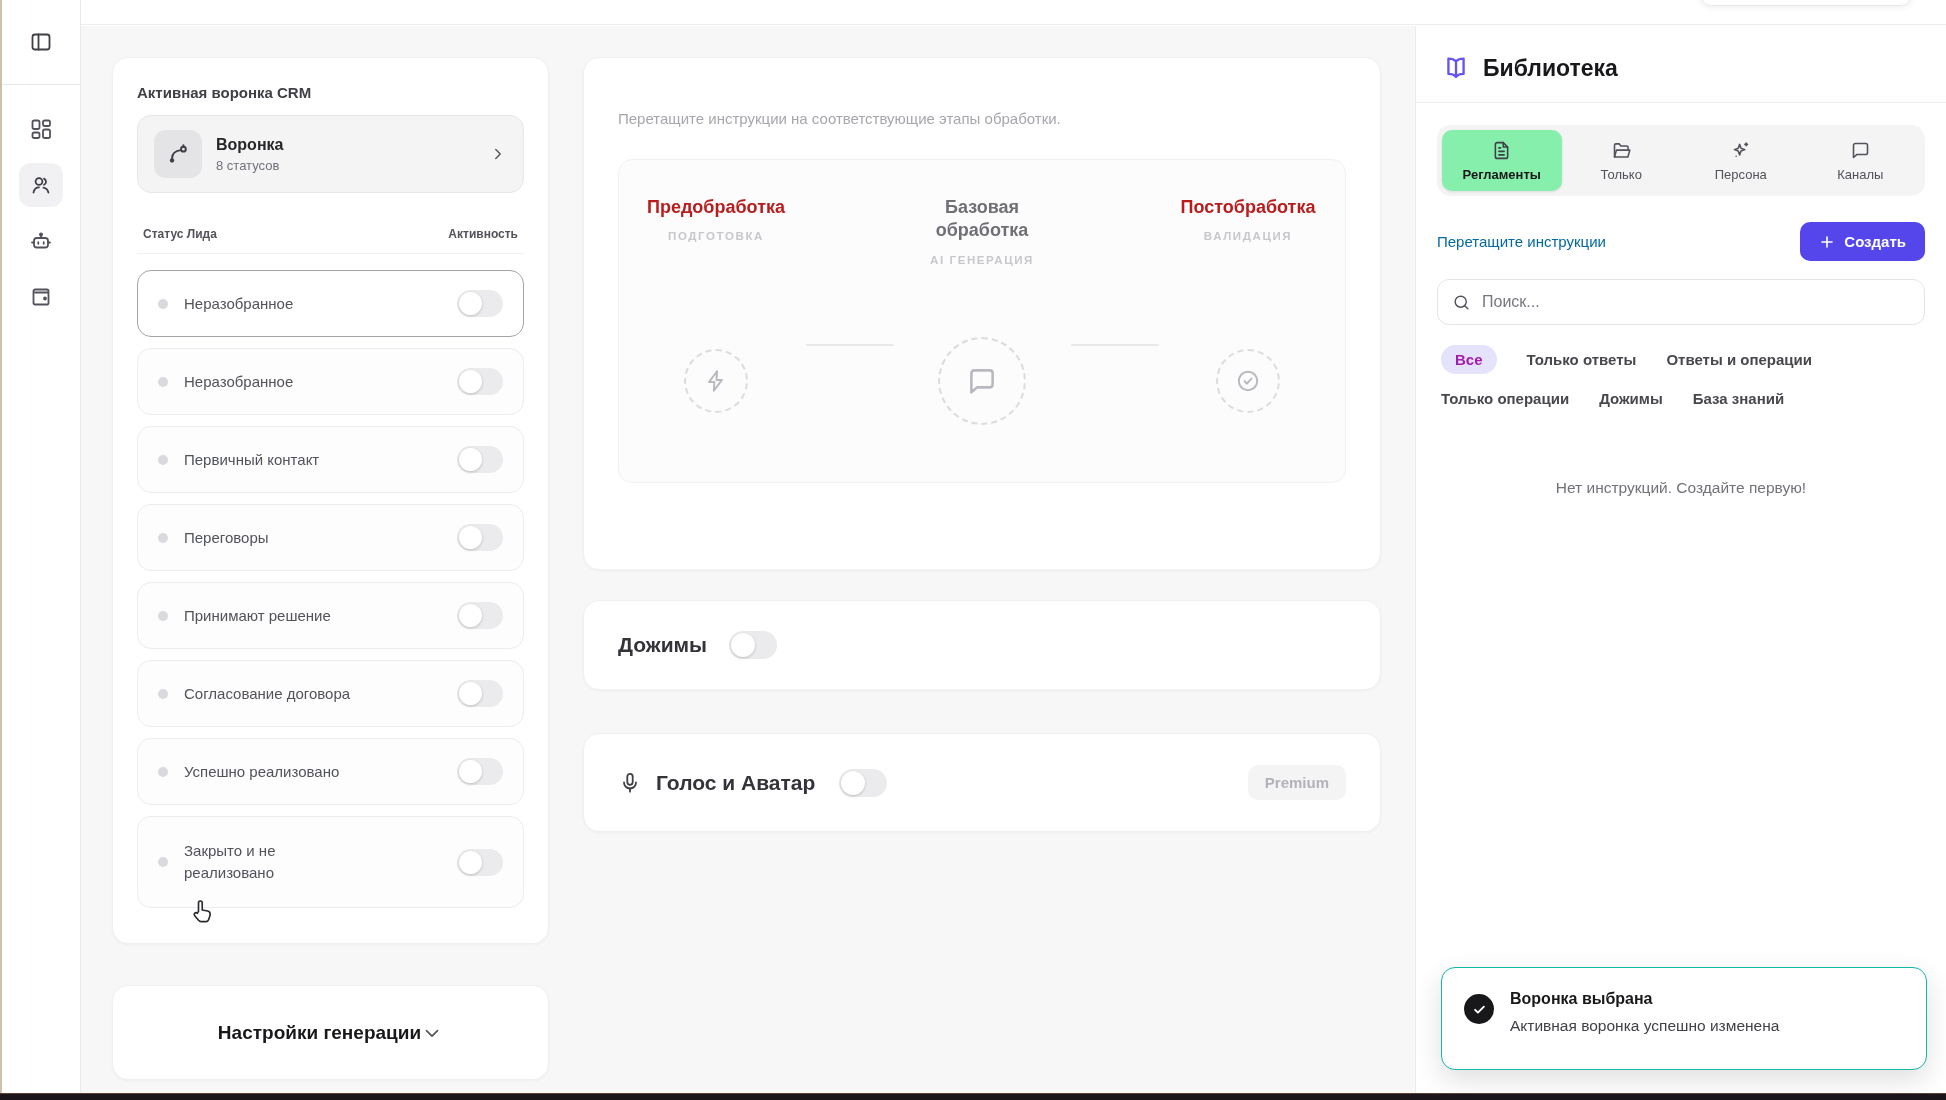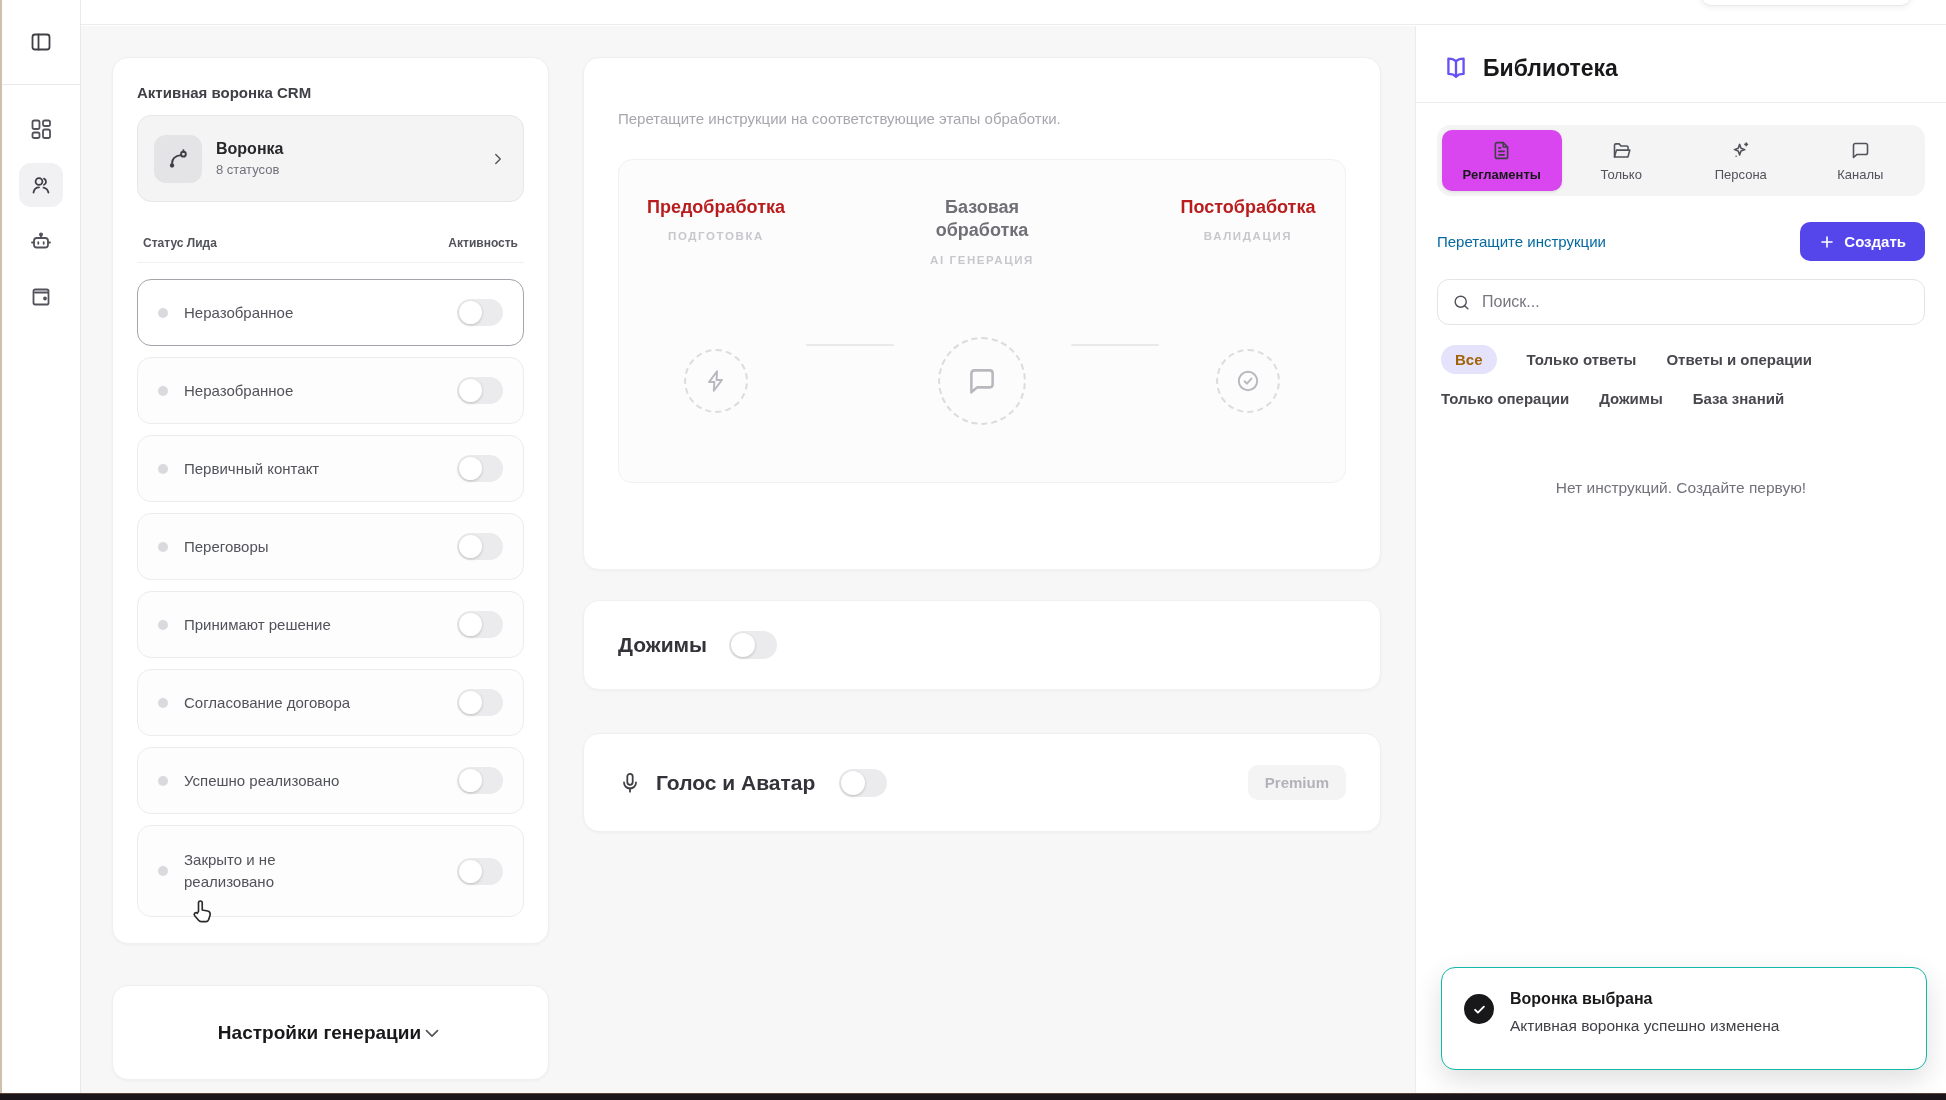--- a/index.html
+++ b/index.html
@@ -25,21 +25,21 @@
   .ic { stroke:#52525b; fill:none; stroke-width:1.8; stroke-linecap:round; stroke-linejoin:round; }
   .ic-dark { stroke:#3f3f46; }
 
   
   .main { position:absolute; left:81px; top:26px; width:1334px; height:1067px; background:#f7f7f8; }
   .card { position:absolute; background:#fff; border:1px solid #f0f0f1; border-radius:16px; box-shadow:0 1px 3px rgba(0,0,0,.04); }
 
   
   .funnel-card { left:31px; top:31px; width:437px; height:887px; padding:26px 24px; }
   .panel-label { font-size:15px; font-weight:700; color:#3f3f46; margin-bottom:14px; }
-  .funnel-select { display:flex; align-items:center; gap:14px; background:#f4f4f5; border:1px solid #e7e7e9; border-radius:14px; padding:12px 16px; height:87px; cursor:pointer; }
+  .funnel-select { display:flex; align-items:center; gap:14px; background:#f4f4f5; border:1px solid #e7e7e9; border-radius:14px; padding:12px 16px; height:78px; cursor:pointer; }
   .funnel-tile { width:48px; height:48px; border-radius:12px; background:#e4e4e7; display:flex; align-items:center; justify-content:center; flex:none; }
   .funnel-name { font-size:16px; font-weight:700; color:#27272a; }
   .funnel-sub { font-size:13px; color:#71717a; margin-top:4px; }
   .funnel-chevron { margin-left:auto; }
   .status-header { display:flex; justify-content:space-between; margin-top:34px; padding:0 6px 12px 6px; border-bottom:1px solid #f1f1f2; font-size:12px; font-weight:600; color:#52525b; }
   .status-list { margin-top:16px; display:flex; flex-direction:column; gap:11px; }
   .status-row { display:flex; align-items:center; gap:16px; min-height:67px; border:1px solid #ececee; background:#fdfdfd; border-radius:14px; padding:8px 20px; cursor:pointer; }
   .status-row.selected { border-color:#a4a4ab; background:#fff; }
   .status-row.tall { min-height:92px; }
   .status-dot { width:10px; height:10px; border-radius:50%; background:#d9d9de; flex:none; }
@@ -74,30 +74,30 @@
   .voice-card .toggle::after, .dozh-card .toggle::after { width:24px; height:24px; }
   .premium-badge { margin-left:auto; background:#f4f4f5; color:#b2b2b9; font-size:15px; font-weight:600; padding:9px 17px; border-radius:10px; }
 
   
   .library { position:absolute; left:1415px; top:26px; width:531px; height:1067px; background:#fff; border-left:1px solid #ececee; z-index:8; }
   .lib-header { display:flex; align-items:center; gap:13px; padding:28px 26px 20px 26px; border-bottom:1px solid #ececee; }
   .lib-title { font-size:23px; font-weight:800; color:#18181b; }
   .lib-body { padding:22px 21px; }
   .lib-tabs { background:#f4f4f5; border-radius:14px; padding:5px; display:flex; }
   .lib-tab { flex:1; display:flex; flex-direction:column; align-items:center; gap:6px; padding:10px 0 9px; border-radius:10px; font-size:13px; color:#52525b; cursor:pointer; }
-  .lib-tab.active { background:#d946ef; box-shadow:0 1px 3px rgba(0,0,0,.10); color:#18181b; font-weight:600; }
+  .lib-tab.active { background:#86efac; box-shadow:0 1px 3px rgba(0,0,0,.10); color:#18181b; font-weight:600; }
   .lib-hint-row { margin-top:26px; display:flex; align-items:center; justify-content:space-between; }
   .lib-hint { font-size:15px; color:#0369a1; }
   .create-btn { display:flex; align-items:center; gap:9px; background:#5546ec; color:#fff; border:none; font-family:inherit; font-size:15px; font-weight:600; padding:11px 19px; border-radius:10px; cursor:pointer; }
   .search-box { margin-top:18px; display:flex; align-items:center; gap:11px; border:1px solid #e4e4e7; border-radius:12px; height:46px; padding:0 14px; background:#fff; }
   .search-input { border:none; outline:none; flex:1; font-family:inherit; font-size:16px; color:#3f3f46; background:transparent; }
   .search-input::placeholder { color:#76767f; }
   .filters { margin-top:20px; display:flex; flex-wrap:wrap; align-items:center; column-gap:30px; row-gap:16px; padding:0 4px; }
   .chip { font-size:15px; font-weight:600; color:#47474e; cursor:pointer; }
-  .chip.active { background:#e5e2fc; color:#a16207; font-weight:700; padding:6px 14px; border-radius:999px; }
+  .chip.active { background:#e5e2fc; color:#a21caf; font-weight:700; padding:6px 14px; border-radius:999px; }
   .lib-empty { margin-top:72px; text-align:center; font-size:15.5px; color:#71717a; }
 
   
   .toast { position:absolute; left:1441px; top:967px; width:486px; height:103px; background:#fff; border:1px solid #14b8a6; border-radius:14px; box-shadow:0 10px 28px rgba(0,0,0,.13); display:flex; gap:16px; padding:22px; z-index:40; }
   .toast-icon { width:30px; height:30px; border-radius:50%; background:#18181b; display:flex; align-items:center; justify-content:center; flex:none; margin-top:4px; }
   .toast-title { font-size:16px; font-weight:700; color:#18181b; }
   .toast-msg { margin-top:9px; font-size:15.5px; color:#3f3f46; }
 
   .cursor { position:absolute; left:188px; top:898px; z-index:70; }
 </style>

